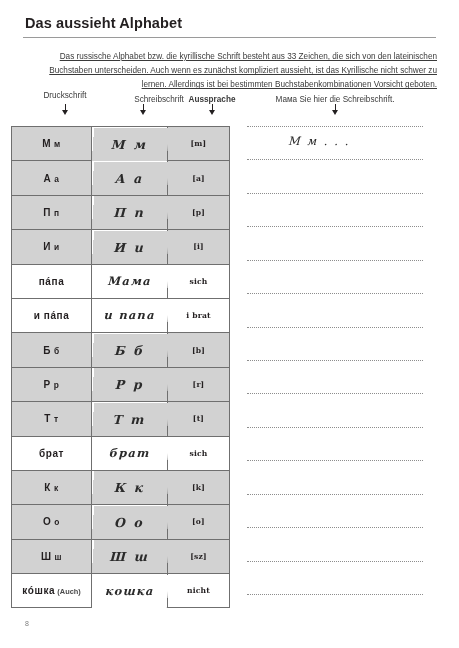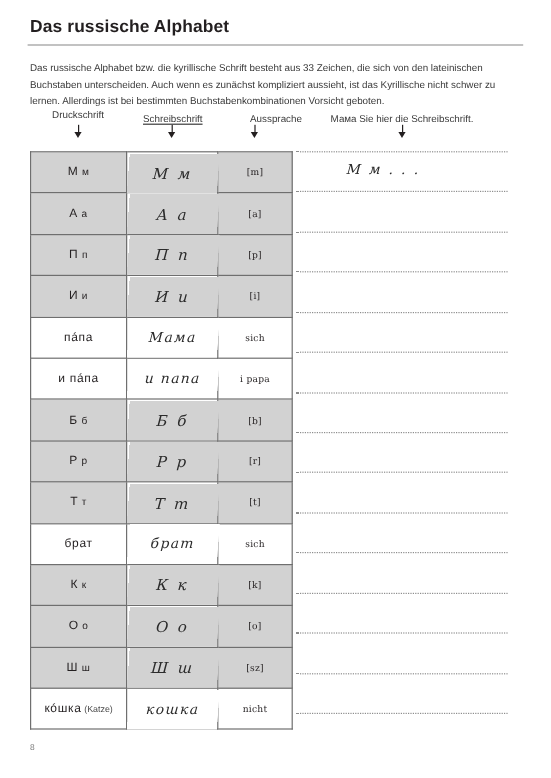--- a/index.html
+++ b/index.html
@@ -37,21 +37,22 @@
 
   
   .intro {
     position: absolute;
     left: 25px;
     top: 50px;
     width: 412px;
     font-size: 8.2px;
     line-height: 14.2px;
     color: #3a3a3a;
-    text-align: left;
+    text-align: right;
+    text-decoration: underline;
   }
 
   
   .col-head {
     position: absolute;
     font-size: 8.2px;
     color: #3a3a3a;
     white-space: nowrap;
     text-align: center;
   }
@@ -68,25 +69,26 @@
     position: absolute;
     top: 104px;
     width: 1px;
     height: 7px;
     background: #231f20;
   }
 
   
   .alpha-table {
     position: absolute;
-    left: 25px;
+    left: 11px;
     top: 126px;
     width: 218px;
     border-collapse: collapse;
     table-layout: fixed;
+    font-weight: bold;
   }
   .alpha-table td {
     border: 1px solid #6f6f6f;
     height: 33.4px;
     text-align: center;
     vertical-align: middle;
     padding: 0;
   }
   .alpha-table tr.shaded td {
     background: #d2d2d2;
@@ -163,28 +165,28 @@
     position: absolute;
     left: 25px;
     top: 620px;
     font-size: 7px;
     color: #808080;
   }
 </style>
 </head>
 <body>
 
-<div class="page-title">Das russische Alphabet</div>
+<div class="page-title">Das aussieht Alphabet</div>
 <div class="title-rule"></div>
 
 <div class="intro">Das russische Alphabet bzw. die kyrillische Schrift besteht aus 33 Zeichen, die sich von den lateinischen Buchstaben unterscheiden. Auch wenn es zunächst kompliziert aussieht, ist das Kyrillische nicht schwer zu lernen. Allerdings ist bei bestimmten Buchstabenkombinationen Vorsicht geboten.</div>
 
 <div class="col-head" style="left:25px; top:91px; width:80px;">Druckschrift</div>
-<div class="col-head" style="left:106px; top:95px; width:76px;text-decoration:underline;">Schreibschrift</div>
-<div class="col-head" style="left:199px; top:95px; width:62px;">Aussprache</div>
+<div class="col-head" style="left:121px; top:95px; width:76px;">Schreibschrift</div>
+<div class="col-head" style="left:181px; top:95px; width:62px;font-weight:bold;">Aussprache</div>
 <div class="col-head" style="left:247px; top:95px; width:176px;">Мама Sie hier die Schreibschrift.</div>
 
 <div class="arrow-stem" style="left:64.5px;"></div>
 <div class="arrow" style="left:62px;"></div>
 <div class="arrow-stem" style="left:142.5px;"></div>
 <div class="arrow" style="left:140px;"></div>
 <div class="arrow-stem" style="left:211.5px;"></div>
 <div class="arrow" style="left:209px;"></div>
 <div class="arrow-stem" style="left:334.5px;"></div>
 <div class="arrow" style="left:332px;"></div>
@@ -217,21 +219,21 @@
         <td class="cell-pron">[i]</td>
       </tr>
       <tr class="plain">
         <td class="cell-print">пáпа</td>
         <td class="cell-cursive word">Мама</td>
         <td class="cell-pron">sich</td>
       </tr>
       <tr class="plain">
         <td class="cell-print">и пáпа</td>
         <td class="cell-cursive word">и папа</td>
-        <td class="cell-pron">i papa</td>
+        <td class="cell-pron">i brat</td>
       </tr>
       <tr class="shaded">
         <td class="cell-print">Б<span class="lower"> б</span></td>
         <td class="cell-cursive">Б б</td>
         <td class="cell-pron">[b]</td>
       </tr>
       <tr class="shaded">
         <td class="cell-print">Р<span class="lower"> р</span></td>
         <td class="cell-cursive">Р р</td>
         <td class="cell-pron">[r]</td>
@@ -255,21 +257,21 @@
         <td class="cell-print">О<span class="lower"> о</span></td>
         <td class="cell-cursive">О о</td>
         <td class="cell-pron">[o]</td>
       </tr>
       <tr class="shaded">
         <td class="cell-print">Ш<span class="lower"> ш</span></td>
         <td class="cell-cursive">Ш ш</td>
         <td class="cell-pron">[sz]</td>
       </tr>
       <tr class="plain">
-        <td class="cell-print">кóшка<span class="gloss"> (Katze)</span></td>
+        <td class="cell-print">кóшка<span class="gloss"> (Auch)</span></td>
         <td class="cell-cursive word">кошка</td>
         <td class="cell-pron">nicht</td>
       </tr>
     </tbody>
 </table>
 
 <div class="practice-area">
   <div class="practice-sample">М м . . .</div>
 <div class="practice-line" style="top: 0px;"></div>
     <div class="practice-line" style="top: 33.4286px;"></div>

